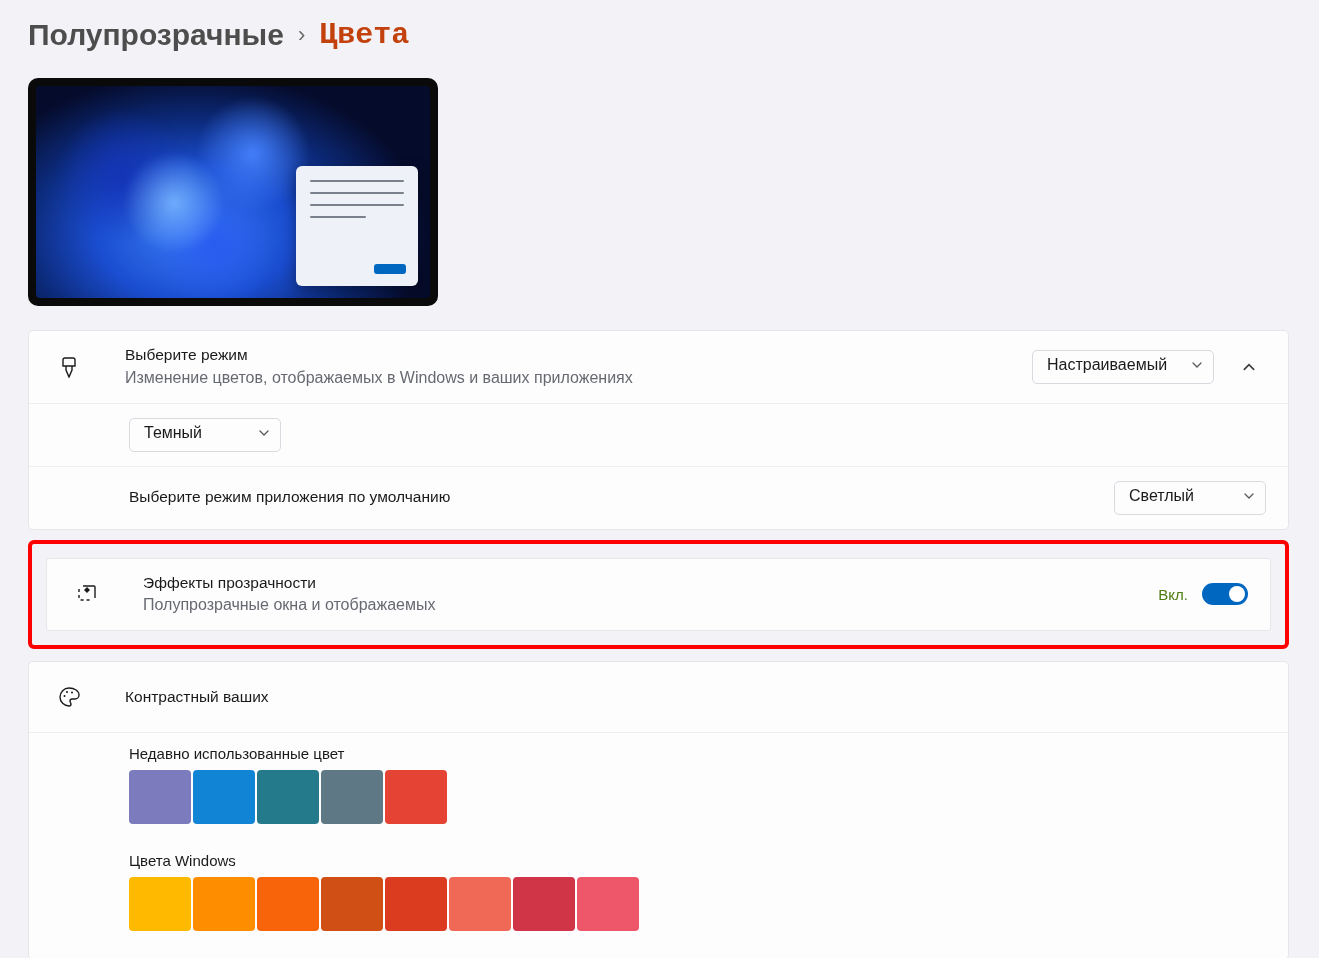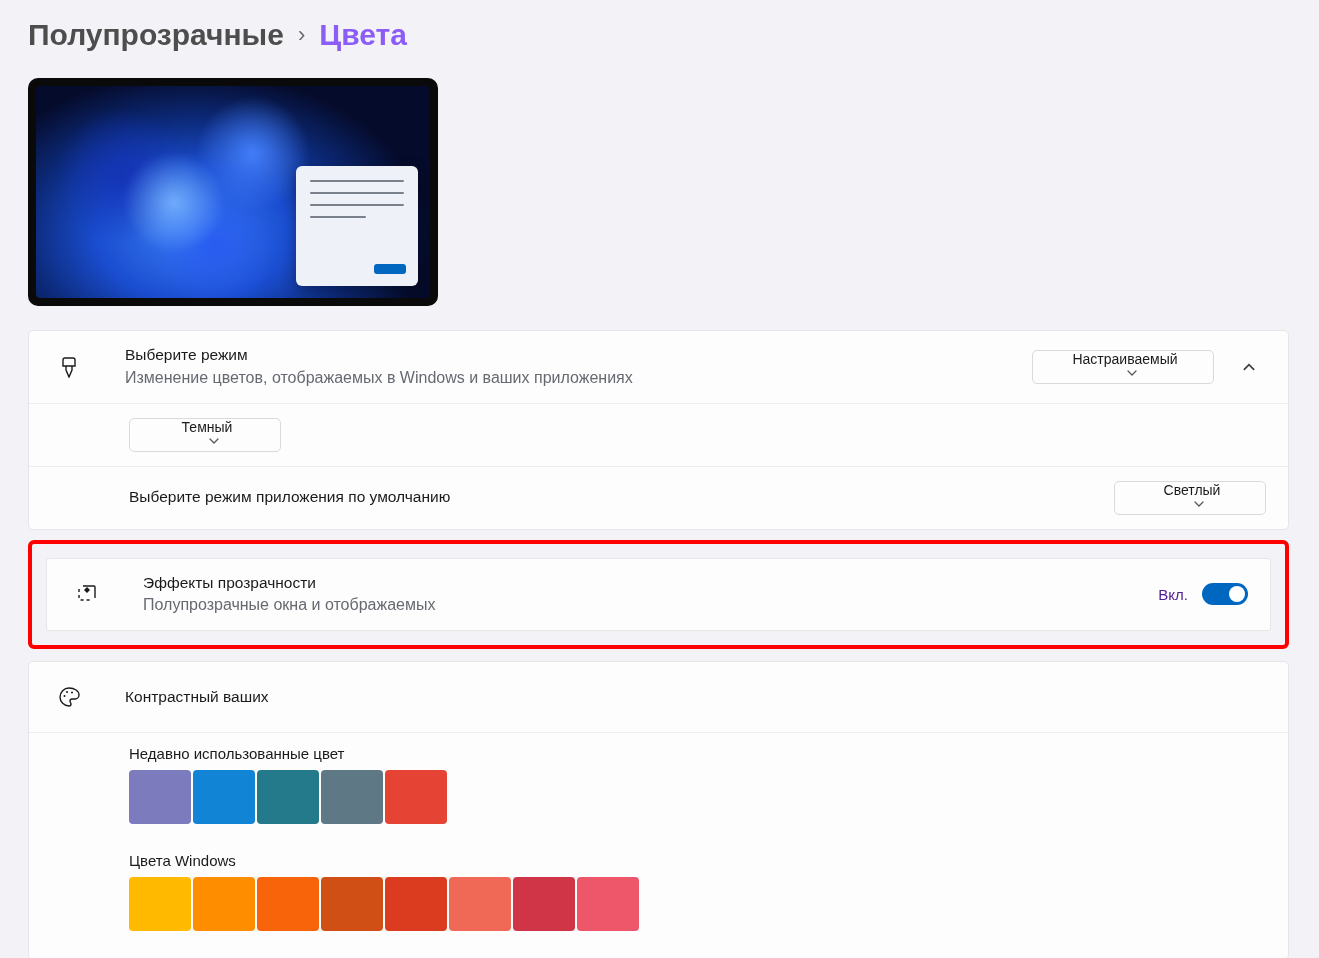--- a/index.html
+++ b/index.html
@@ -15,21 +15,21 @@
   .breadcrumb {
     display: flex;
     align-items: center;
     gap: 14px;
     font-size: 30px;
     font-weight: 600;
     margin-bottom: 26px;
   }
   .breadcrumb .parent { color: #4d4d4d; font-weight: 600; }
   .breadcrumb .sep { color: #6b6b6b; font-size: 22px; font-weight: 400; }
-  .breadcrumb .current { color: #8b5cf6; font-weight: 600; }
+  .breadcrumb .current { color: #c2410c; font-weight: 600; font-family: Liberation Mono, monospace; }
 
   .preview-card {
     width: 410px;
     height: 228px;
     border-radius: 10px;
     background: #0a0a0a;
     padding: 8px;
     margin-bottom: 24px;
     position: relative;
     overflow: hidden;
@@ -86,23 +86,22 @@
   .panel-desc { font-size: 16px; color: #666a70; line-height: 1.35; margin-top: 1px; }
   .panel-controls { display: flex; align-items: center; gap: 18px; }
 
   .select {
     display: flex; align-items: center; justify-content: space-between;
     min-width: 152px; height: 34px;
     padding: 0 10px 4px 14px;
     background: #fdfdfe;
     border: 1px solid #d9dadf;
     border-radius: 5px;
-    font-size: 14px; color: #1a1a1a;
+    font-size: 16px; color: #1a1a1a;
     cursor: pointer;
-    flex-direction: column;
   }
   .select.wide { min-width: 182px; }
   .select .chev { margin-left: 14px; }
 
   .expand-btn {
     width: 34px; height: 34px;
     display: flex; align-items: center; justify-content: center;
     border-radius: 5px; cursor: pointer; color: #3a3a3a;
   }
 
@@ -110,21 +109,21 @@
     border: 4px solid #f00;
     border-radius: 6px;
     padding: 0;
     margin: 10px 0 12px 0;
   }
   .highlight-box .panel { margin: 14px; border: 1px solid #e6e6e9; border-radius: 3px; }
 
   .toggle {
     display: inline-flex; align-items: center; gap: 14px;
   }
-  .toggle-label { font-size: 15px; color: #4c1d95; }
+  .toggle-label { font-size: 15px; color: #4d7c0f; }
   .switch {
     width: 46px; height: 22px; border-radius: 11px; background: #0067c0;
     position: relative; cursor: pointer;
   }
   .switch::after {
     content: ""; position: absolute; right: 3px; top: 3px;
     width: 16px; height: 16px; border-radius: 50%; background: #fff;
   }
 
   .section-label {

